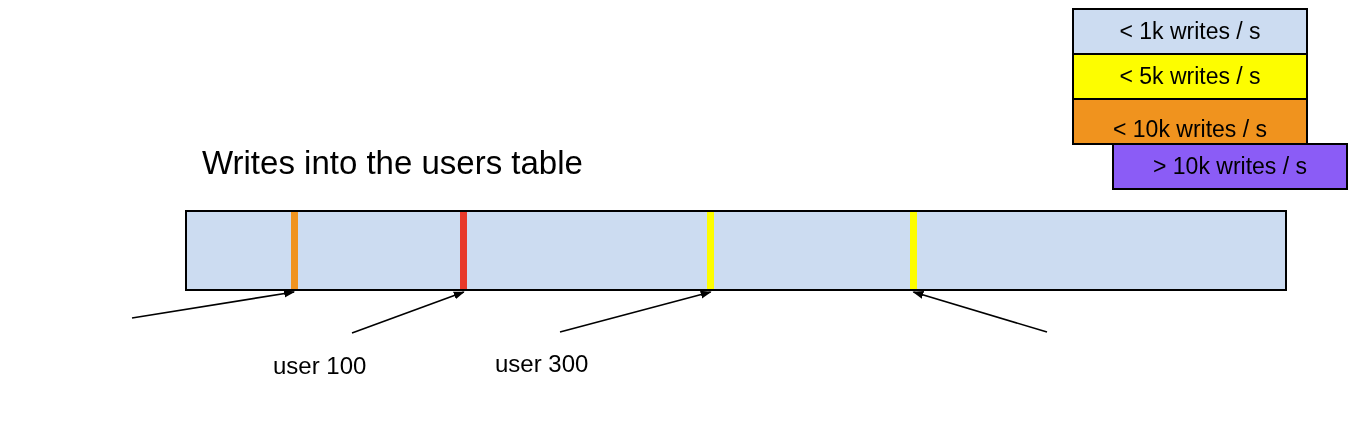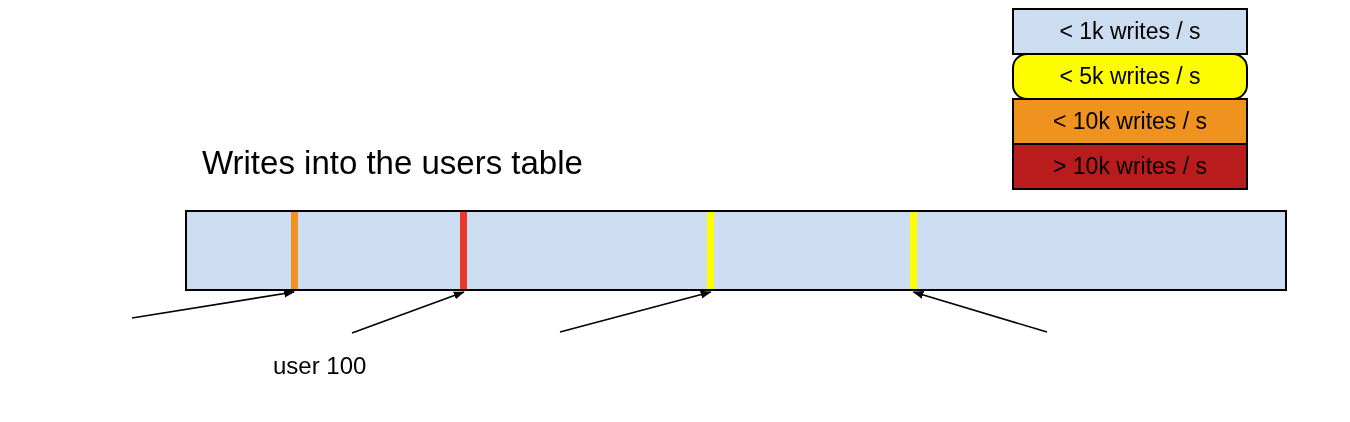--- a/index.html
+++ b/index.html
@@ -19,21 +19,21 @@
   .title {
     position: absolute;
     left: 202px;
     top: 149px;
     font-size: 33px;
     line-height: 28px;
     white-space: nowrap;
   }
   .legend {
     position: absolute;
-    left: 1012px;
+    left: 1072px;
     top: 8px;
     width: 252px;
   }
   .legend-row {
     box-sizing: border-box;
     width: 236px;
     height: 47px;
     border: 2px solid #000;
     margin-top: -2px;
     display: flex;
@@ -72,27 +72,27 @@
 </style>
 </head>
 <body>
 
 <div class="canvas">
   <div class="title">Writes into the users table</div>
   <div class="legend" id="legend">
       <div class="legend-row" style="background: rgb(204, 220, 241);">
         <span>&lt; 1k writes / s</span>
       </div>
-      <div class="legend-row" style="background: rgb(253, 253, 0); border-radius: 15px;">
+      <div class="legend-row" style="background: rgb(253, 253, 0);">
         <span>&lt; 5k writes / s</span>
       </div>
-      <div class="legend-row" style="background: rgb(240, 147, 30);">
+      <div class="legend-row" style="background: rgb(240, 147, 30); align-items: flex-end;">
         <span>&lt; 10k writes / s</span>
       </div>
-      <div class="legend-row" style="background: #b91c1c;">
+      <div class="legend-row" style="background: #8b5cf6; margin-left: 40px;">
         <span>&gt; 10k writes / s</span>
       </div>
     </div>
   <div class="bar" id="bar" style="background: rgb(204, 220, 241);">
       <div class="stripe" style="background: rgb(240, 147, 30); left: 103.598px;"></div>
       <div class="stripe" style="background: rgb(232, 57, 42); left: 273.306px;"></div>
       <div class="stripe" style="background: rgb(253, 253, 0); left: 520.154px;"></div>
       <div class="stripe" style="background: rgb(253, 253, 0); left: 722.922px;"></div>
     </div>
   <svg class="arrows" id="arrows" width="1350" height="422" viewBox="0 0 1350 422">
@@ -100,13 +100,14 @@
       <marker id="arrowhead" markerUnits="userSpaceOnUse" markerWidth="12" markerHeight="9" refX="10" refY="4.5" orient="auto">
         <polygon points="0 0.5, 11 4.5, 0 8.5" fill="#000"></polygon>
       </marker>
     </defs>
   <line x1="132" y1="318" x2="294.098" y2="292" stroke="#000000" stroke-width="1.6" marker-end="url(#arrowhead)"></line>
       <line x1="352" y1="333" x2="463.806" y2="292" stroke="#000000" stroke-width="1.6" marker-end="url(#arrowhead)"></line>
       <line x1="560" y1="332" x2="710.654" y2="292" stroke="#000000" stroke-width="1.6" marker-end="url(#arrowhead)"></line>
       <line x1="1047" y1="332" x2="913.422" y2="292" stroke="#000000" stroke-width="1.6" marker-end="url(#arrowhead)"></line>
     </svg>
     <div class="user-label" style="left: 273px; top: 353px;">user 100</div>
+    <div class="user-label" style="left: 495px; top: 351px;">user 300</div>
   </div>
 
 </body></html>

